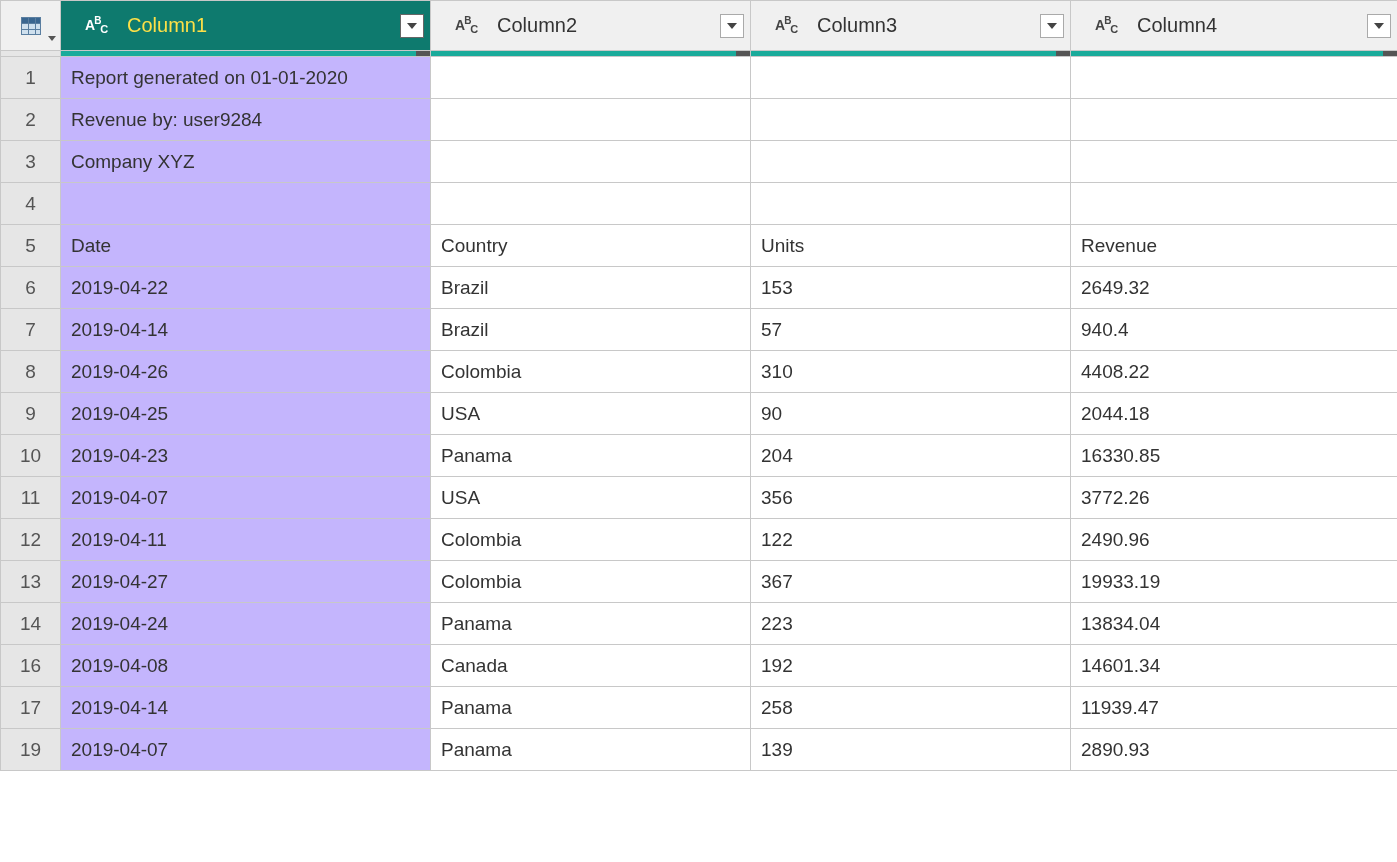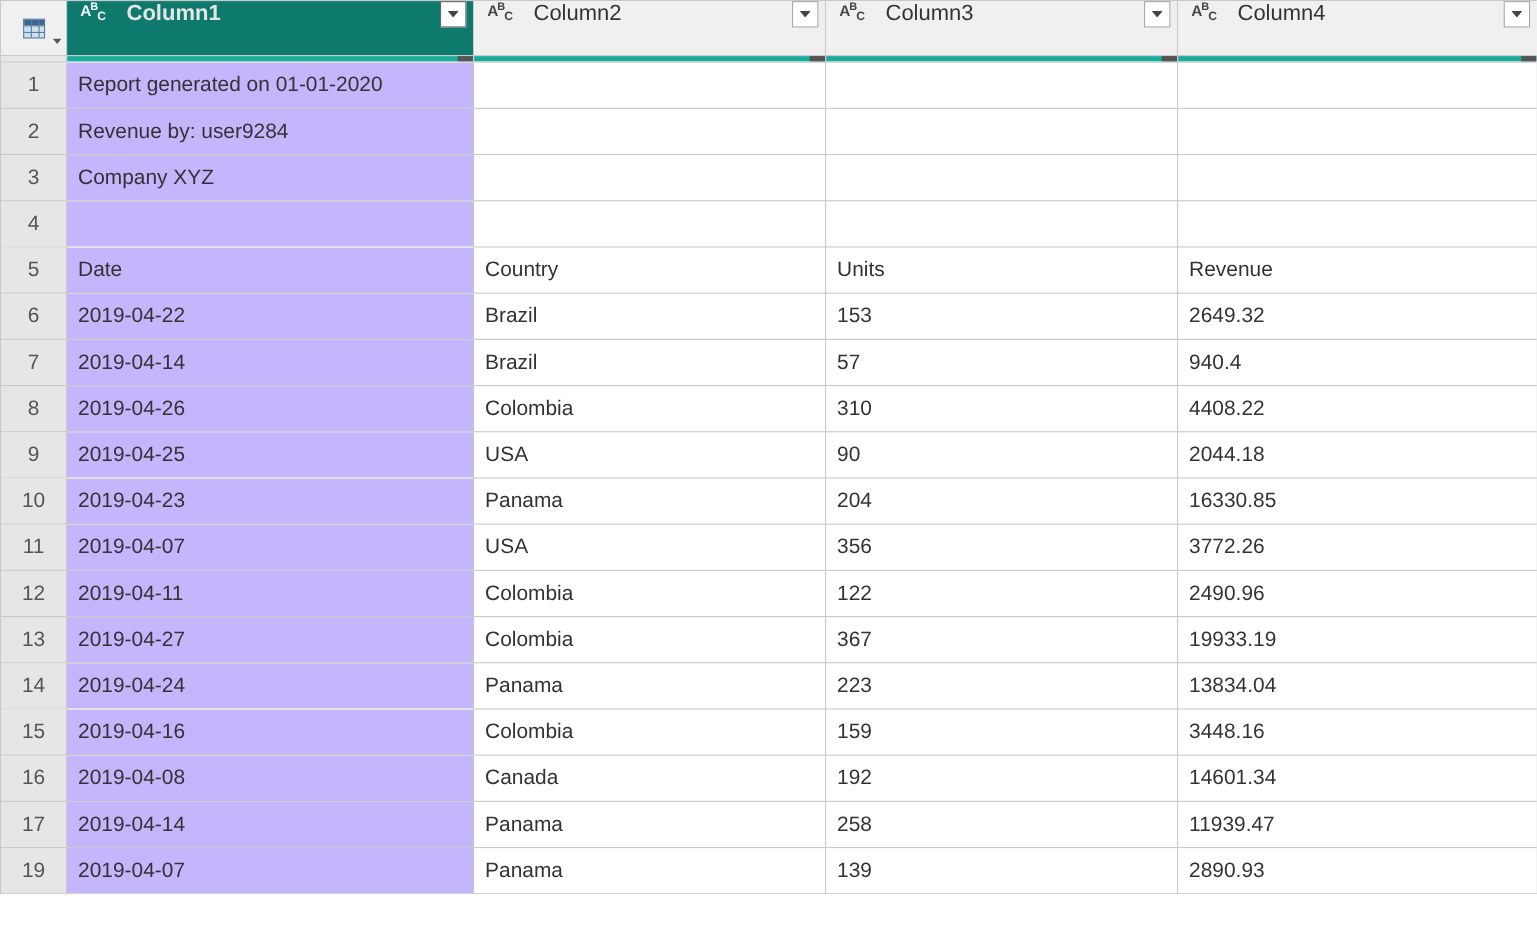--- a/index.html
+++ b/index.html
@@ -41,41 +41,42 @@
       background: #f0f0f0;
       position: relative;
       padding: 0;
     }
     thead th.selected {
       background: #0e7a6e; 
       color: #fff;
     }
     .header-wrap {
       display: flex;
+      align-items: center;
       height: 100%;
-      padding-left: 12px;
+      padding-left: 24px;
       padding-right: 6px;
       position: relative;
     }
     .type-icon {
       font-size: 14px;
       font-family: "Segoe UI", sans-serif;
       letter-spacing: -1px;
       color: #444;
       margin-right: 10px;
       min-width: 32px;
     }
     .type-icon sup { font-size: 10px; }
     thead th.selected .type-icon { color: #fff; }
     .col-label {
       flex: 1;
       font-weight: 400;
       font-size: 20px;
     }
-    thead th.selected .col-label { font-weight: 700; color:#e5e5e5; }
+    thead th.selected .col-label { font-weight: 400; color:#fde047; }
     .filter-btn {
       width: 24px;
       height: 24px;
       background: #fff;
       border: 1px solid #aaa;
       display: flex;
       align-items: center;
       justify-content: center;
       margin-left: 6px;
     }
@@ -333,27 +334,20 @@
         <td class="cell">19933.19</td>
       </tr>
       <tr>
         <td class="gutter">14</td>
         <td class="cell first-col">2019-04-24</td>
         <td class="cell">Panama</td>
         <td class="cell">223</td>
         <td class="cell">13834.04</td>
       </tr>
       <tr>
-        <td class="gutter">15</td>
-        <td class="cell first-col">2019-04-16</td>
-        <td class="cell">Colombia</td>
-        <td class="cell">159</td>
-        <td class="cell">3448.16</td>
-      </tr>
-      <tr>
         <td class="gutter">16</td>
         <td class="cell first-col">2019-04-08</td>
         <td class="cell">Canada</td>
         <td class="cell">192</td>
         <td class="cell">14601.34</td>
       </tr>
       <tr>
         <td class="gutter">17</td>
         <td class="cell first-col">2019-04-14</td>
         <td class="cell">Panama</td>

